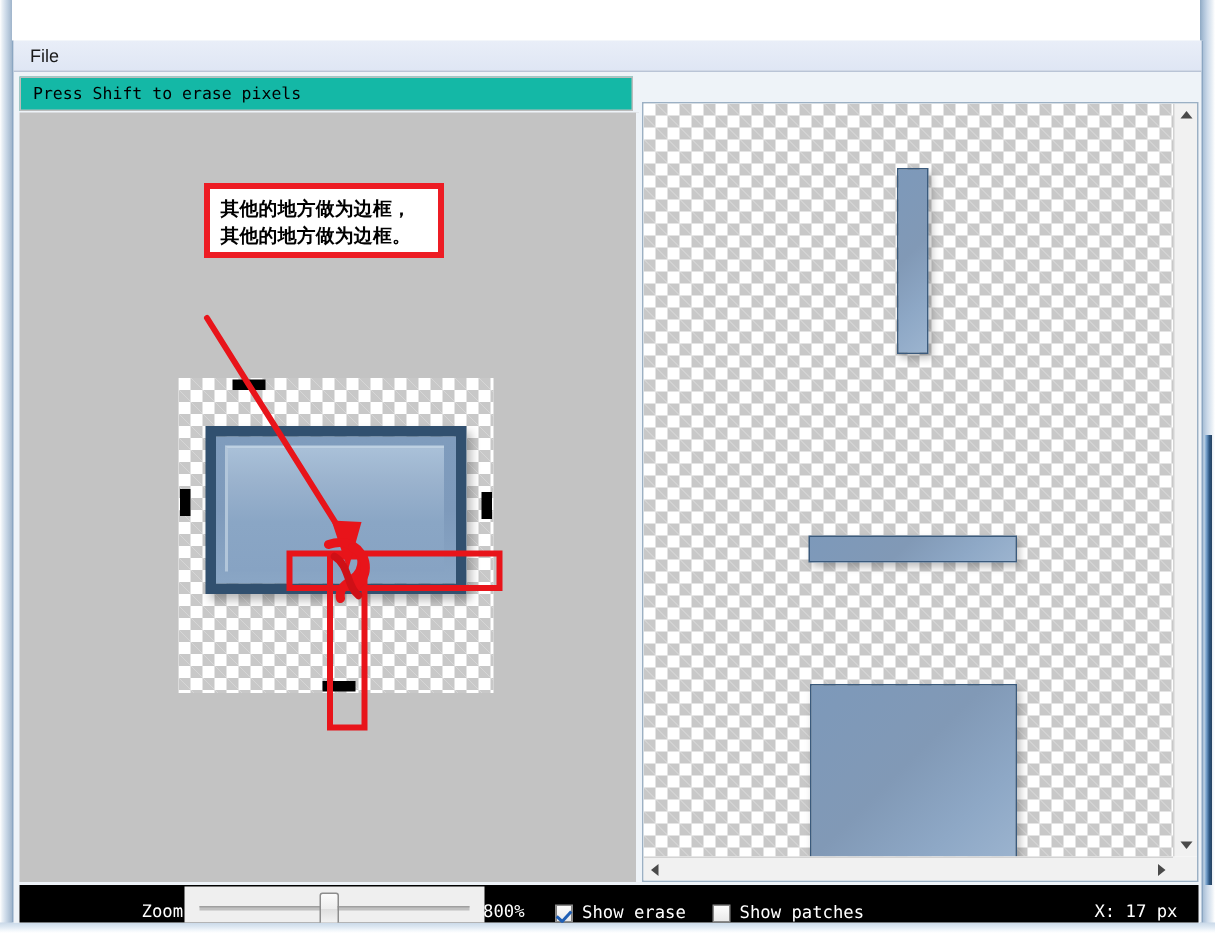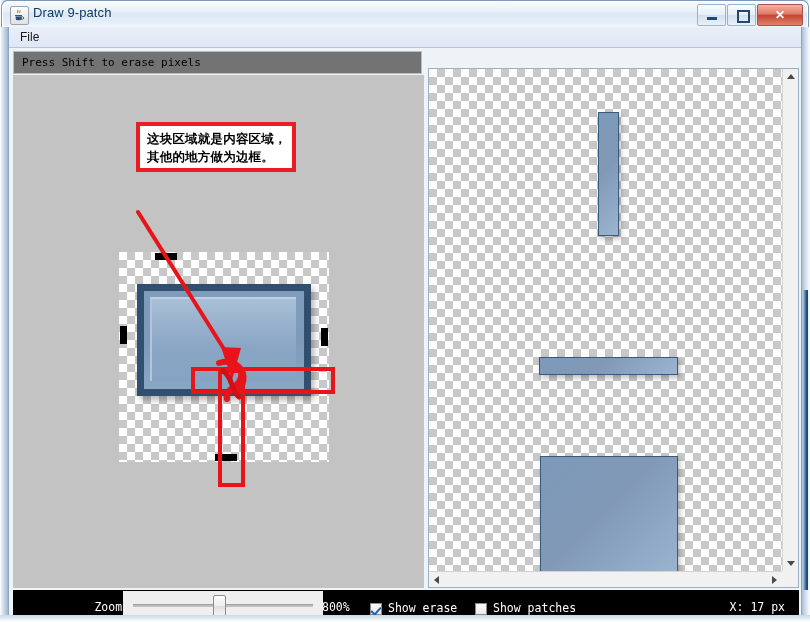--- a/index.html
+++ b/index.html
@@ -132,21 +132,21 @@
     box-sizing: border-box;
   }
   .menu-item {
     position: absolute; left: 6px; top: 2px;
     font-size: 12px; color: #1a1a1a; padding: 1px 5px;
   }
 
   
   #hintbar {
     position: absolute; left: 4px; top: 24px; width: 409px; height: 23px;
-    background: #737373;
+    background: #14b8a6;
     border: 1px solid #bcbcbc;
     box-sizing: border-box;
   }
   #hinttext {
     position: absolute; left: 8px; top: 4px;
     font-family: "DejaVu Sans Mono", monospace;
     font-size: 11px;
     color: #000;
     white-space: nowrap;
   }
@@ -380,47 +380,20 @@
 <body>
 
 <div id="window">
 
   <div class="frame-left"></div>
   <div class="frame-left-accent"></div>
   <div class="frame-right"></div>
   <div class="frame-right-accent"></div>
   <div class="frame-bottom"></div>
 
-  <div id="titlebar">
-    <div class="tb-inner"></div>
-
-    <div id="app-icon">
-      <svg width="15" height="15" viewBox="0 0 16 16">
-        <path d="M5 10 h6 v2.5 a1.5 1.5 0 0 1 -1.5 1.5 h-3 a1.5 1.5 0 0 1 -1.5 -1.5 z" fill="#2a4f7a"></path>
-        <path d="M11 10.5 h1.2 a1.3 1.3 0 0 1 0 2.6 h-1.2 z" fill="none" stroke="#2a4f7a" stroke-width="0.9"></path>
-        <path d="M7 3 c1.6 1.2 -1 2 0 3.4" fill="none" stroke="#d06a12" stroke-width="1.1"></path>
-        <path d="M9.3 3.6 c1.3 1 -0.8 1.6 0 2.8" fill="none" stroke="#d06a12" stroke-width="1.1"></path>
-        <rect x="4.3" y="8.6" width="7.4" height="1.2" fill="#2a4f7a"></rect>
-      </svg>
-    </div>
-
-    <div id="app-title">Draw 9-patch</div>
-
-    <div id="win-controls">
-      <div class="wbtn">
-        <span class="min-bar"></span>
-      </div>
-      <div class="wbtn">
-        <span class="max-box"></span>
-      </div>
-      <div class="wbtn close">
-        <span class="glyph">✕</span>
-      </div>
-    </div>
-  </div>
 
   <div id="client">
 
     <div id="menubar">
       <div class="menu-item">File</div>
     </div>
 
     <div id="hintbar">
       <div id="hinttext">Press Shift to erase pixels</div>
     </div>
@@ -448,21 +421,21 @@
         <polygon points="99,175 88,142 108,143" fill="#e8141a"></polygon>
       </svg>
 
       <svg id="scribble" viewBox="0 0 46 48">
         <path d="M6 6 C18 2, 30 8, 28 20 C26 32, 12 30, 14 42" fill="none" stroke="#e8141a" stroke-width="6" stroke-linecap="round"></path>
         <path d="M22 8 C32 12, 34 26, 24 34" fill="none" stroke="#e8141a" stroke-width="6" stroke-linecap="round"></path>
         <path d="M10 14 C20 20, 18 34, 26 40" fill="none" stroke="#cf1016" stroke-width="5" stroke-linecap="round"></path>
       </svg>
 
       <div id="callout" style="position:absolute;left:123px;top:47px;">
-        <div class="line">这块区域就是内容区域，</div>
+        <div class="line">其他的地方做为边框，</div>
         <div class="line">其他的地方做为边框。</div>
       </div>
     </div>
 
     <div id="split-divider"></div>
 
     <div id="preview-pane">
 
       <div id="preview-canvas" class="checker">
         <div class="preview-shape" id="shape-vertical"></div>

